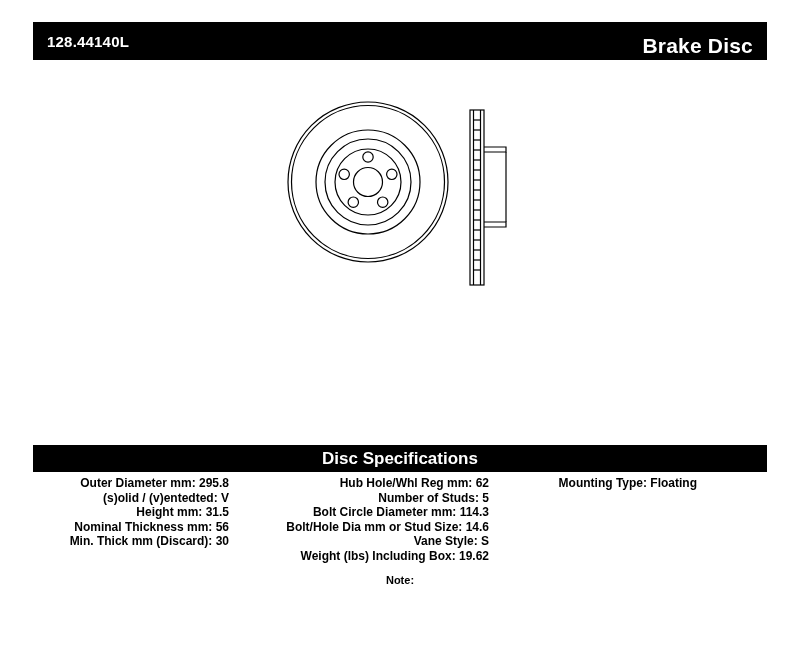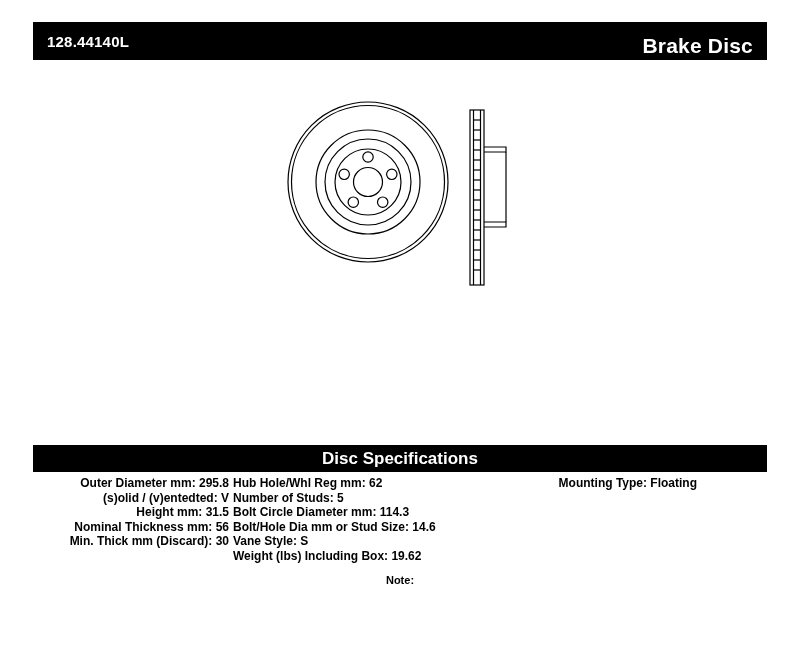--- a/index.html
+++ b/index.html
@@ -87,20 +87,21 @@
   .spec-col {
     box-sizing: border-box;
   }
   .spec-col-1 {
     width: 200px;
     text-align: right;
     padding-right: 4px;
   }
   .spec-col-2 {
     width: 260px;
+    text-align: right;
     padding-right: 4px;
   }
   .spec-col-3 {
     width: 274px;
     text-align: right;
     padding-right: 70px;
   }
   .spec-line {
     font-size: 12px;
     font-weight: bold;

